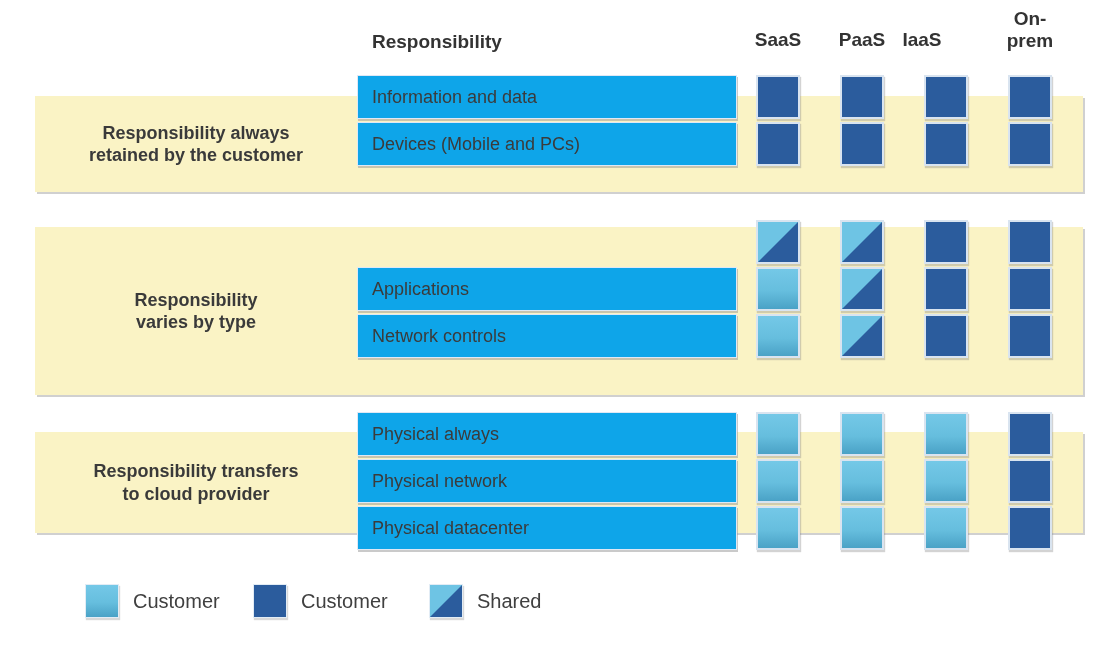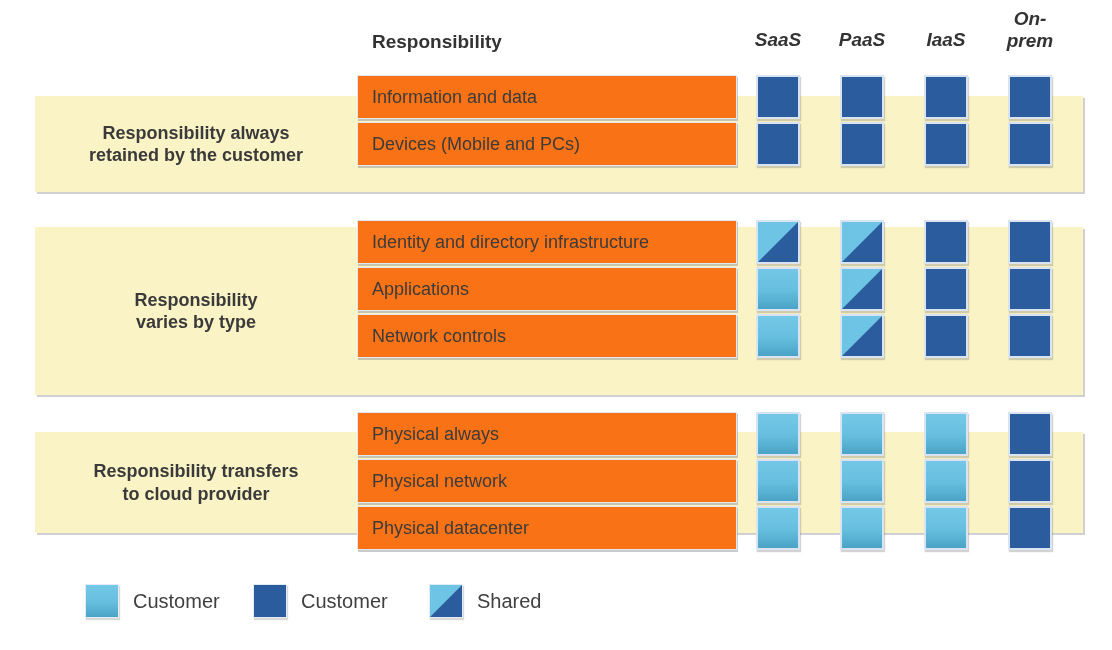--- a/index.html
+++ b/index.html
@@ -18,30 +18,30 @@
     display:flex;flex-direction:column;align-items:center;justify-content:center;
     font-weight:bold;font-size:18px;line-height:1.25;color:#3a3a3a;text-align:center;
   }
 
   
   .resp-header{
     position:absolute;left:372px;top:31px;font-weight:bold;font-size:19px;color:#333;
   }
   .col-header{
     position:absolute;top:29px;width:80px;text-align:center;
-    font-weight:bold;font-size:19px;color:#333;line-height:1.15;font-style:italic;
+    font-weight:bold;font-size:19px;color:#333;line-height:1.15;
   }
   .col-header.onprem{top:8px;}
   .col-header.onprem .wrap{display:inline-block;width:54px;}
 
   
   .row{position:absolute;left:0;width:1112px;height:44px;}
   .row-label-box{
     position:absolute;left:357px;top:0;width:380px;height:44px;box-sizing:border-box;
-    background:#f97316;border:1px solid #dfe8f5;
+    background:#0ea5e9;border:1px solid #dfe8f5;
     box-shadow:1px 2px 0 rgba(150,150,150,.5);
     display:flex;align-items:center;padding-left:14px;
     font-size:18px;color:#3b3b3b;
   }
   .cell{
     position:absolute;top:0;width:44px;height:44px;box-sizing:border-box;
     border:2px solid #d9e4f0;
     box-shadow:1px 2px 1px rgba(130,130,130,.35);
   }
   .cell.c1{left:756px;} .cell.c2{left:840px;} .cell.c3{left:924px;} .cell.c4{left:1008px;}
@@ -83,21 +83,21 @@
   <div class="band" style="top:432px;height:101px">
     <div class="band-label">
       <span>Responsibility transfers</span>
       <span>to cloud provider</span>
     </div>
   </div>
 
   <div class="resp-header">Responsibility</div>
   <div class="col-header" style="left:738px">SaaS</div>
   <div class="col-header" style="left:822px">PaaS</div>
-  <div class="col-header" style="left:906px">IaaS</div>
+  <div class="col-header" style="left:882px">IaaS</div>
   <div class="col-header onprem" style="left:990px">
     <span class="wrap">On-prem</span>
   </div>
 
   <div class="row" style="top:75px">
     <div class="row-label-box">
         <span>Information and data</span>
       </div>
     <div class="cell c1" data-type="customer"></div>
     <div class="cell c2" data-type="customer"></div>
@@ -107,23 +107,20 @@
   <div class="row" style="top:122px">
     <div class="row-label-box">
         <span>Devices (Mobile and PCs)</span>
       </div>
     <div class="cell c1" data-type="customer"></div>
     <div class="cell c2" data-type="customer"></div>
     <div class="cell c3" data-type="customer"></div>
     <div class="cell c4" data-type="customer"></div>
   </div>
   <div class="row" style="top:220px">
-    <div class="row-label-box">
-        <span>Identity and directory infrastructure</span>
-      </div>
     <div class="cell c1" data-type="shared"></div>
     <div class="cell c2" data-type="shared"></div>
     <div class="cell c3" data-type="customer"></div>
     <div class="cell c4" data-type="customer"></div>
   </div>
   <div class="row" style="top:267px">
     <div class="row-label-box">
         <span>Applications</span>
       </div>
     <div class="cell c1" data-type="microsoft"></div>

